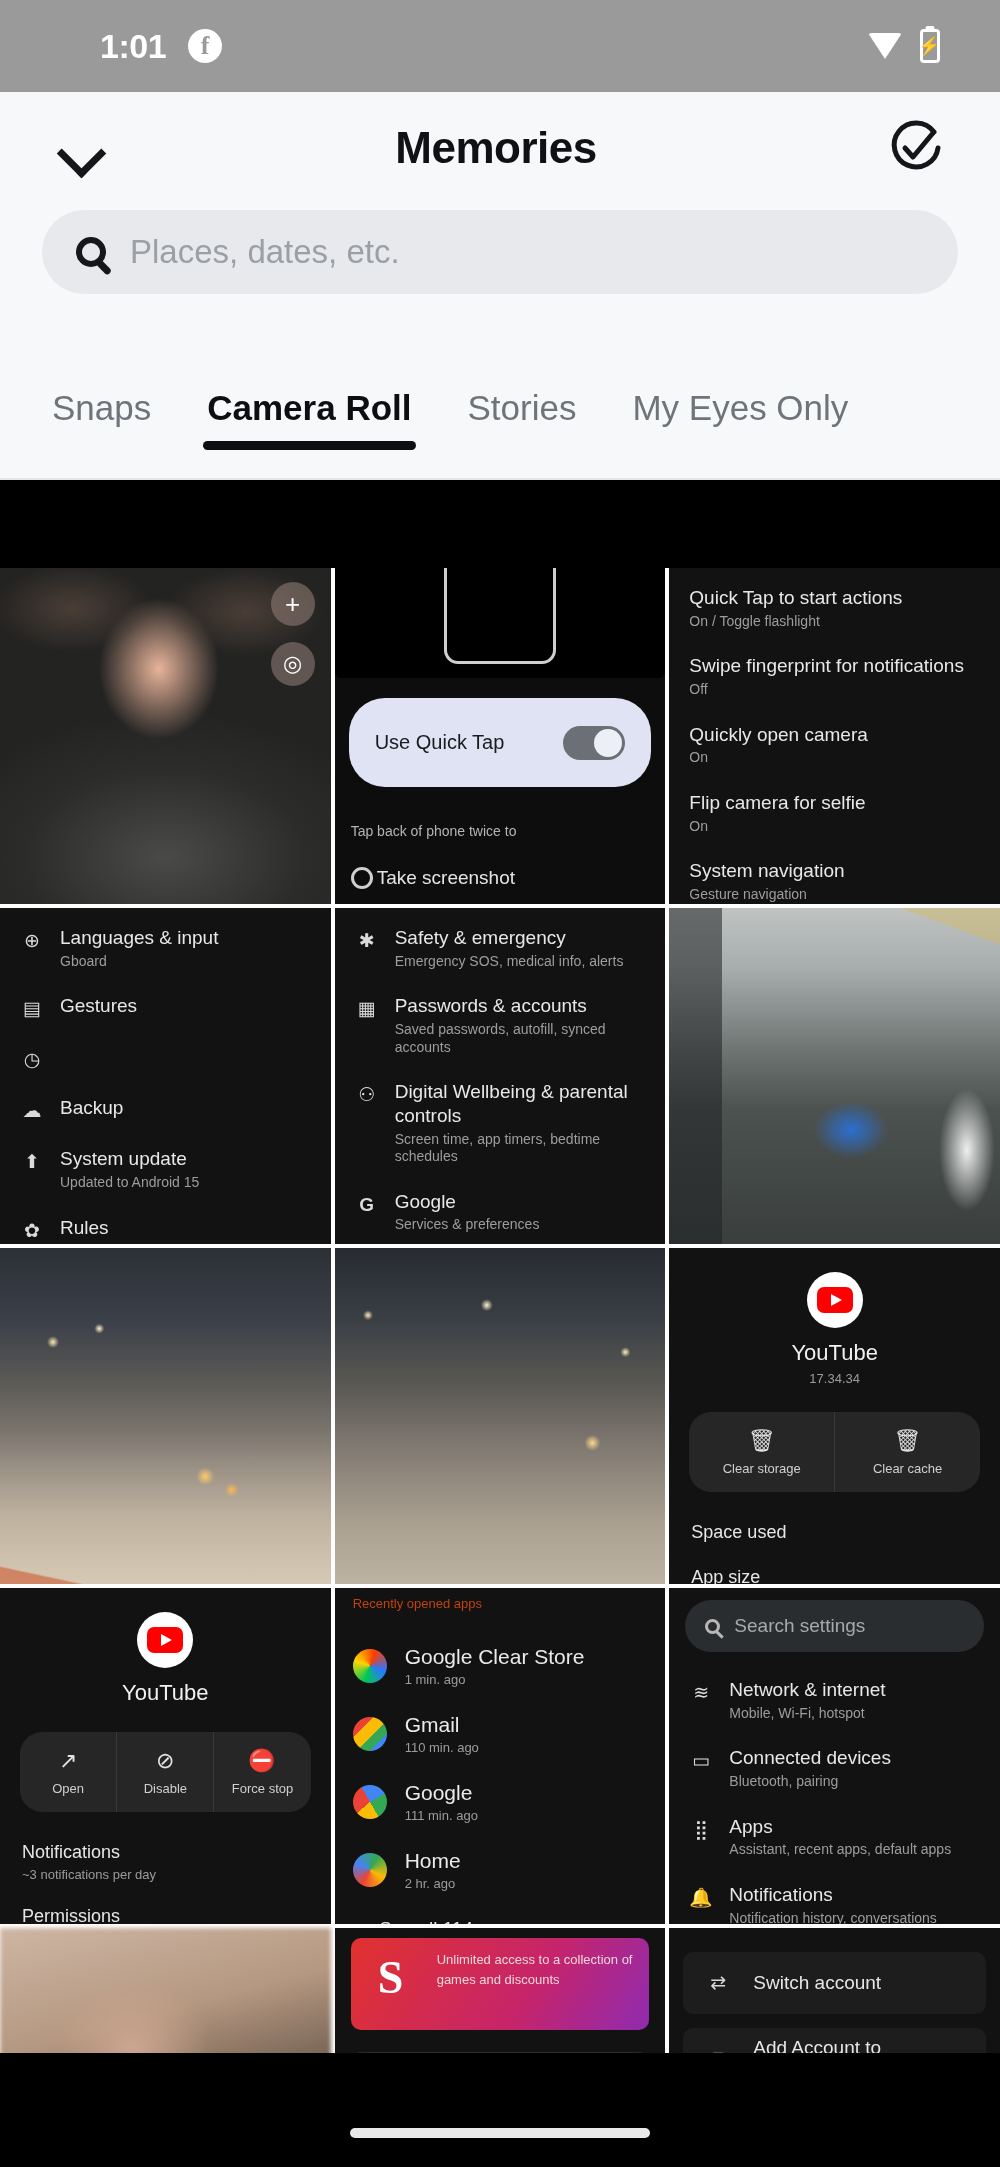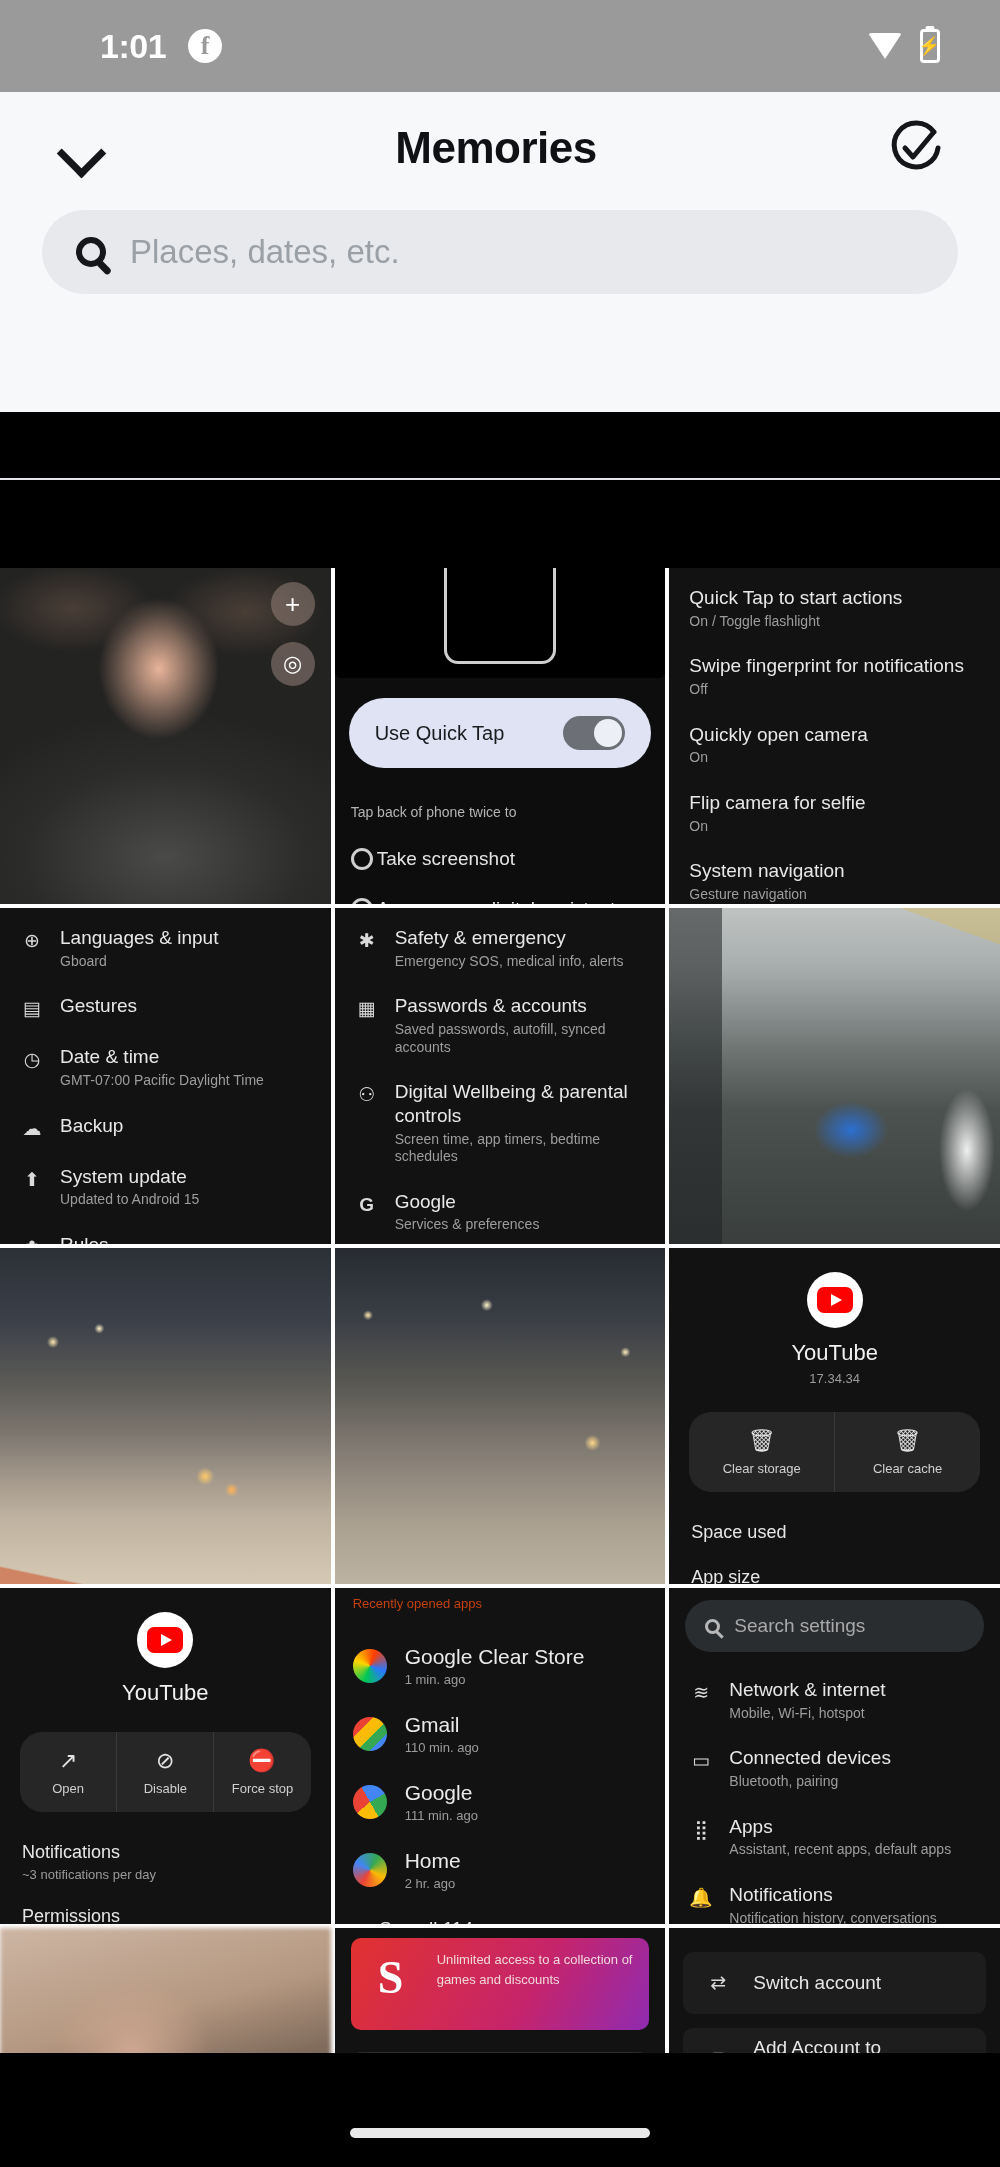--- a/index.html
+++ b/index.html
@@ -187,21 +187,21 @@
   
   .qt-hero {
     height:110px; background:#000; border-radius:0 0 6px 6px; position:relative;
   }
   .qt-phone {
     position:absolute; left:50%; top:-46px; transform:translateX(-50%);
     width:112px; height:142px; border:3px solid #cfcfcf; border-radius:14px;
     border-top:none;
   }
   .qt-toggle {
-    margin:20px 14px 0 14px; height:70px; background:#dfe3f3; border-radius:36px;
+    margin:20px 14px 0 14px; height:89px; background:#dfe3f3; border-radius:36px;
     display:flex; align-items:center; justify-content:space-between; padding:0 26px;
   }
   .qt-toggle-label { font-size:20px; color:#1b1c20; }
   .qt-switch {
     width:62px; height:34px; border-radius:18px; background:#6d6f76; position:relative;
   }
   .qt-switch::after {
     content:""; position:absolute; right:3px; top:3px;
     width:28px; height:28px; border-radius:50%; background:#eceff6;
   }
@@ -333,20 +333,26 @@
       </svg>
     </div>
     <div class="searchwrap">
       <div class="searchbar">
         <span class="mag"></span>
         <span class="search-ph">Places, dates, etc.</span>
       </div>
     </div>
   </div>
 
+  <div class="tabs">
+    <div class="tab">Snaps</div>
+    <div class="tab active">Camera Roll</div>
+    <div class="tab">Stories</div>
+    <div class="tab">My Eyes Only</div>
+  </div>
   <div class="tabdivider"></div>
 
 
   <div class="grid">
 
     <div class="cell ph-face1">
       <div class="cam-btn b1">+</div>
       <div class="cam-btn b2">◎</div>
     </div>
 
@@ -416,24 +422,20 @@
           </div>
         </div>
         <div class="s-row">
           <div class="s-ico">▤</div>
           <div class="s-txt">
             <div class="s-title">Gestures</div>
           </div>
         </div>
         <div class="s-row">
           <div class="s-ico">◷</div>
-          <div class="s-txt">
-            <div class="s-title">Date &amp; time</div>
-            <div class="s-sub">GMT-07:00 Pacific Daylight Time</div>
-          </div>
         </div>
         <div class="s-row">
           <div class="s-ico">☁</div>
           <div class="s-txt">
             <div class="s-title">Backup</div>
           </div>
         </div>
         <div class="s-row">
           <div class="s-ico">⬆</div>
           <div class="s-txt">

